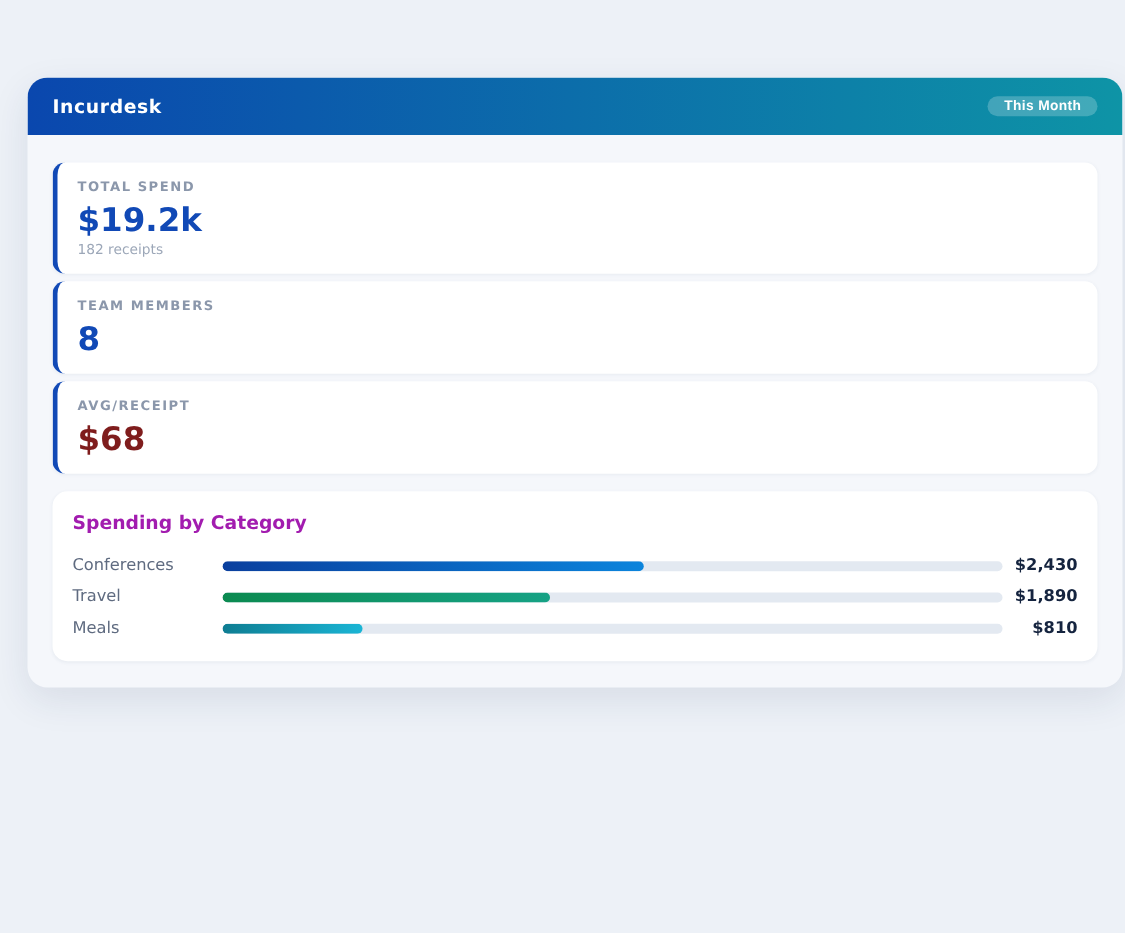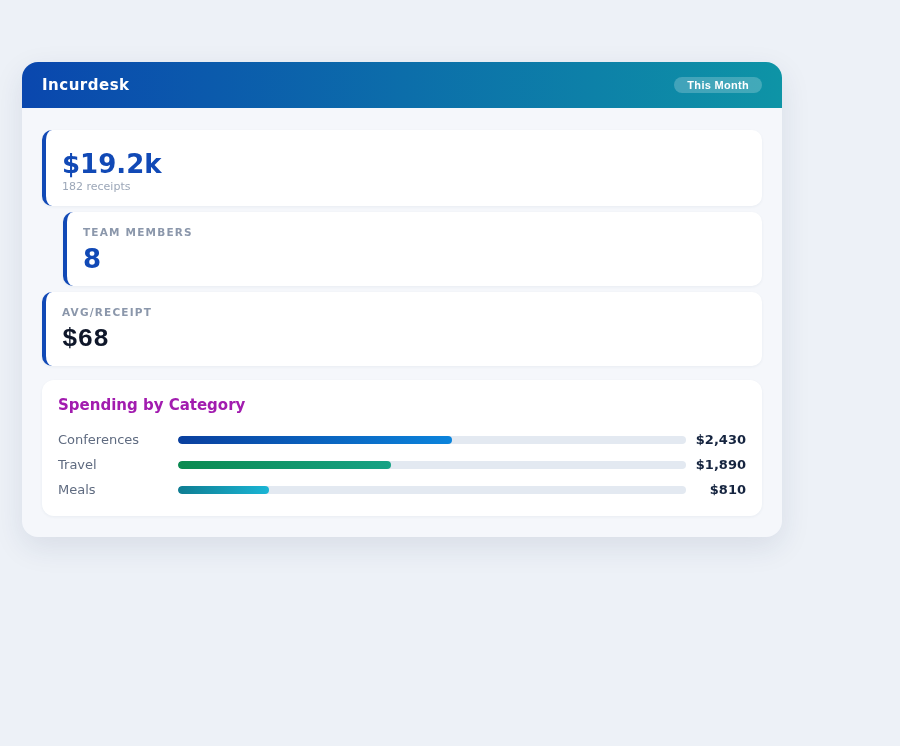--- a/index.html
+++ b/index.html
@@ -5,21 +5,21 @@
   * { margin: 0; padding: 0; box-sizing: border-box; }
   html, body { width: 900px; height: 746px; }
   body {
     background: #edf1f7;
     font-family: "DejaVu Sans", "Liberation Sans", sans-serif;
     overflow: hidden;
   }
   .app-card {
     position: absolute;
     left: 22px; top: 62px;
-    width: 760px;
+    width: 876px;
     border-radius: 16px;
     background: #f5f7fb;
     box-shadow: 0 10px 30px rgba(30,50,90,0.10);
     overflow: hidden;
   }
   .header {
     height: 46px;
     padding: 0 20px 0 20px;
     display: flex;
     align-items: center;
@@ -119,32 +119,33 @@
 
 <div class="app-card">
   <div class="header" id="app-header" style="background: linear-gradient(90deg, rgb(10, 71, 174), rgb(14, 148, 166));">
     <div class="app-title">Incurdesk</div>
     <button class="period-badge">This Month</button>
   </div>
 
   <div class="card-body">
     <div id="stats-list">
   <div class="stat-card" style="border-left-color: rgb(17, 73, 182);">
+    <div class="stat-label">TOTAL SPEND</div>
     <div class="stat-value" style="color: rgb(17, 73, 182);">$19.2k</div>
     <div class="stat-sub">182 receipts</div>
   </div>
 
-  <div class="stat-card" style="border-left-color: rgb(17, 73, 182); margin-left: 21px;">
+  <div class="stat-card" style="border-left-color: rgb(17, 73, 182);">
     <div class="stat-label">TEAM MEMBERS</div>
     <div class="stat-value" style="color: rgb(17, 73, 182);">8</div>
   </div>
 
   <div class="stat-card" style="border-left-color: rgb(17, 73, 182);">
     <div class="stat-label">AVG/RECEIPT</div>
-    <div class="stat-value" style="color: #0f172a; font-family: Liberation Mono, monospace;">$68</div>
+    <div class="stat-value" style="color: #7f1d1d;">$68</div>
 
   </div>
 
 </div>
 
     <div class="spending-panel">
       <div class="panel-title">Spending by Category</div>
       <div id="category-rows">
 
   <div class="category-row">

